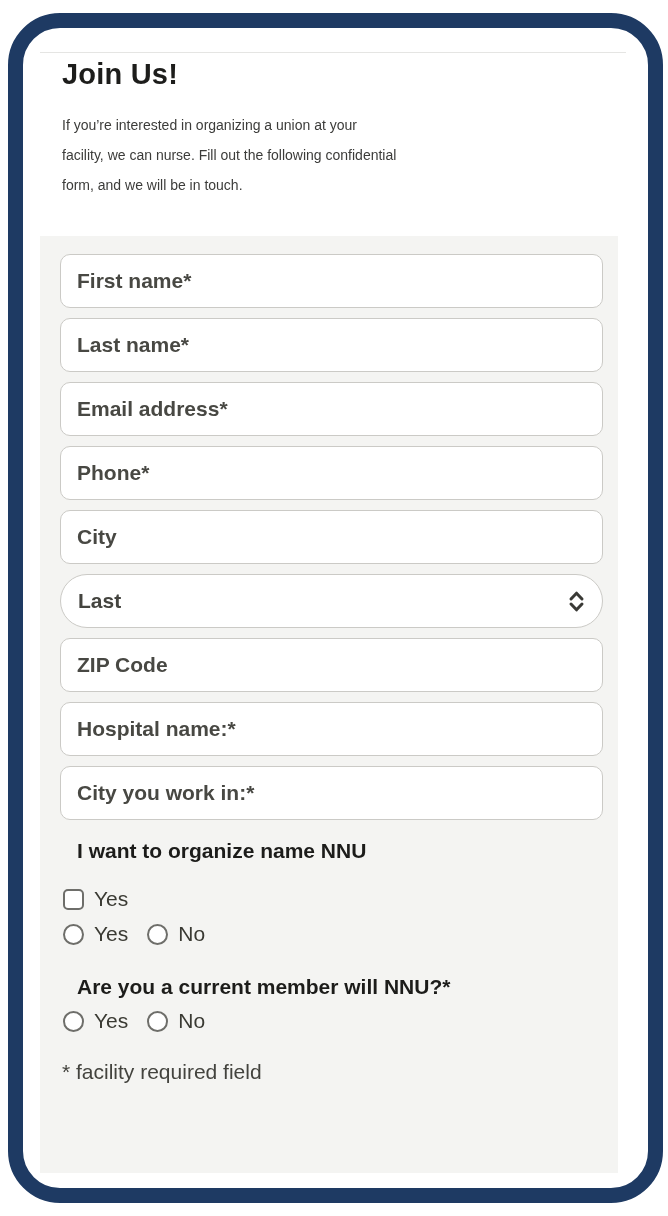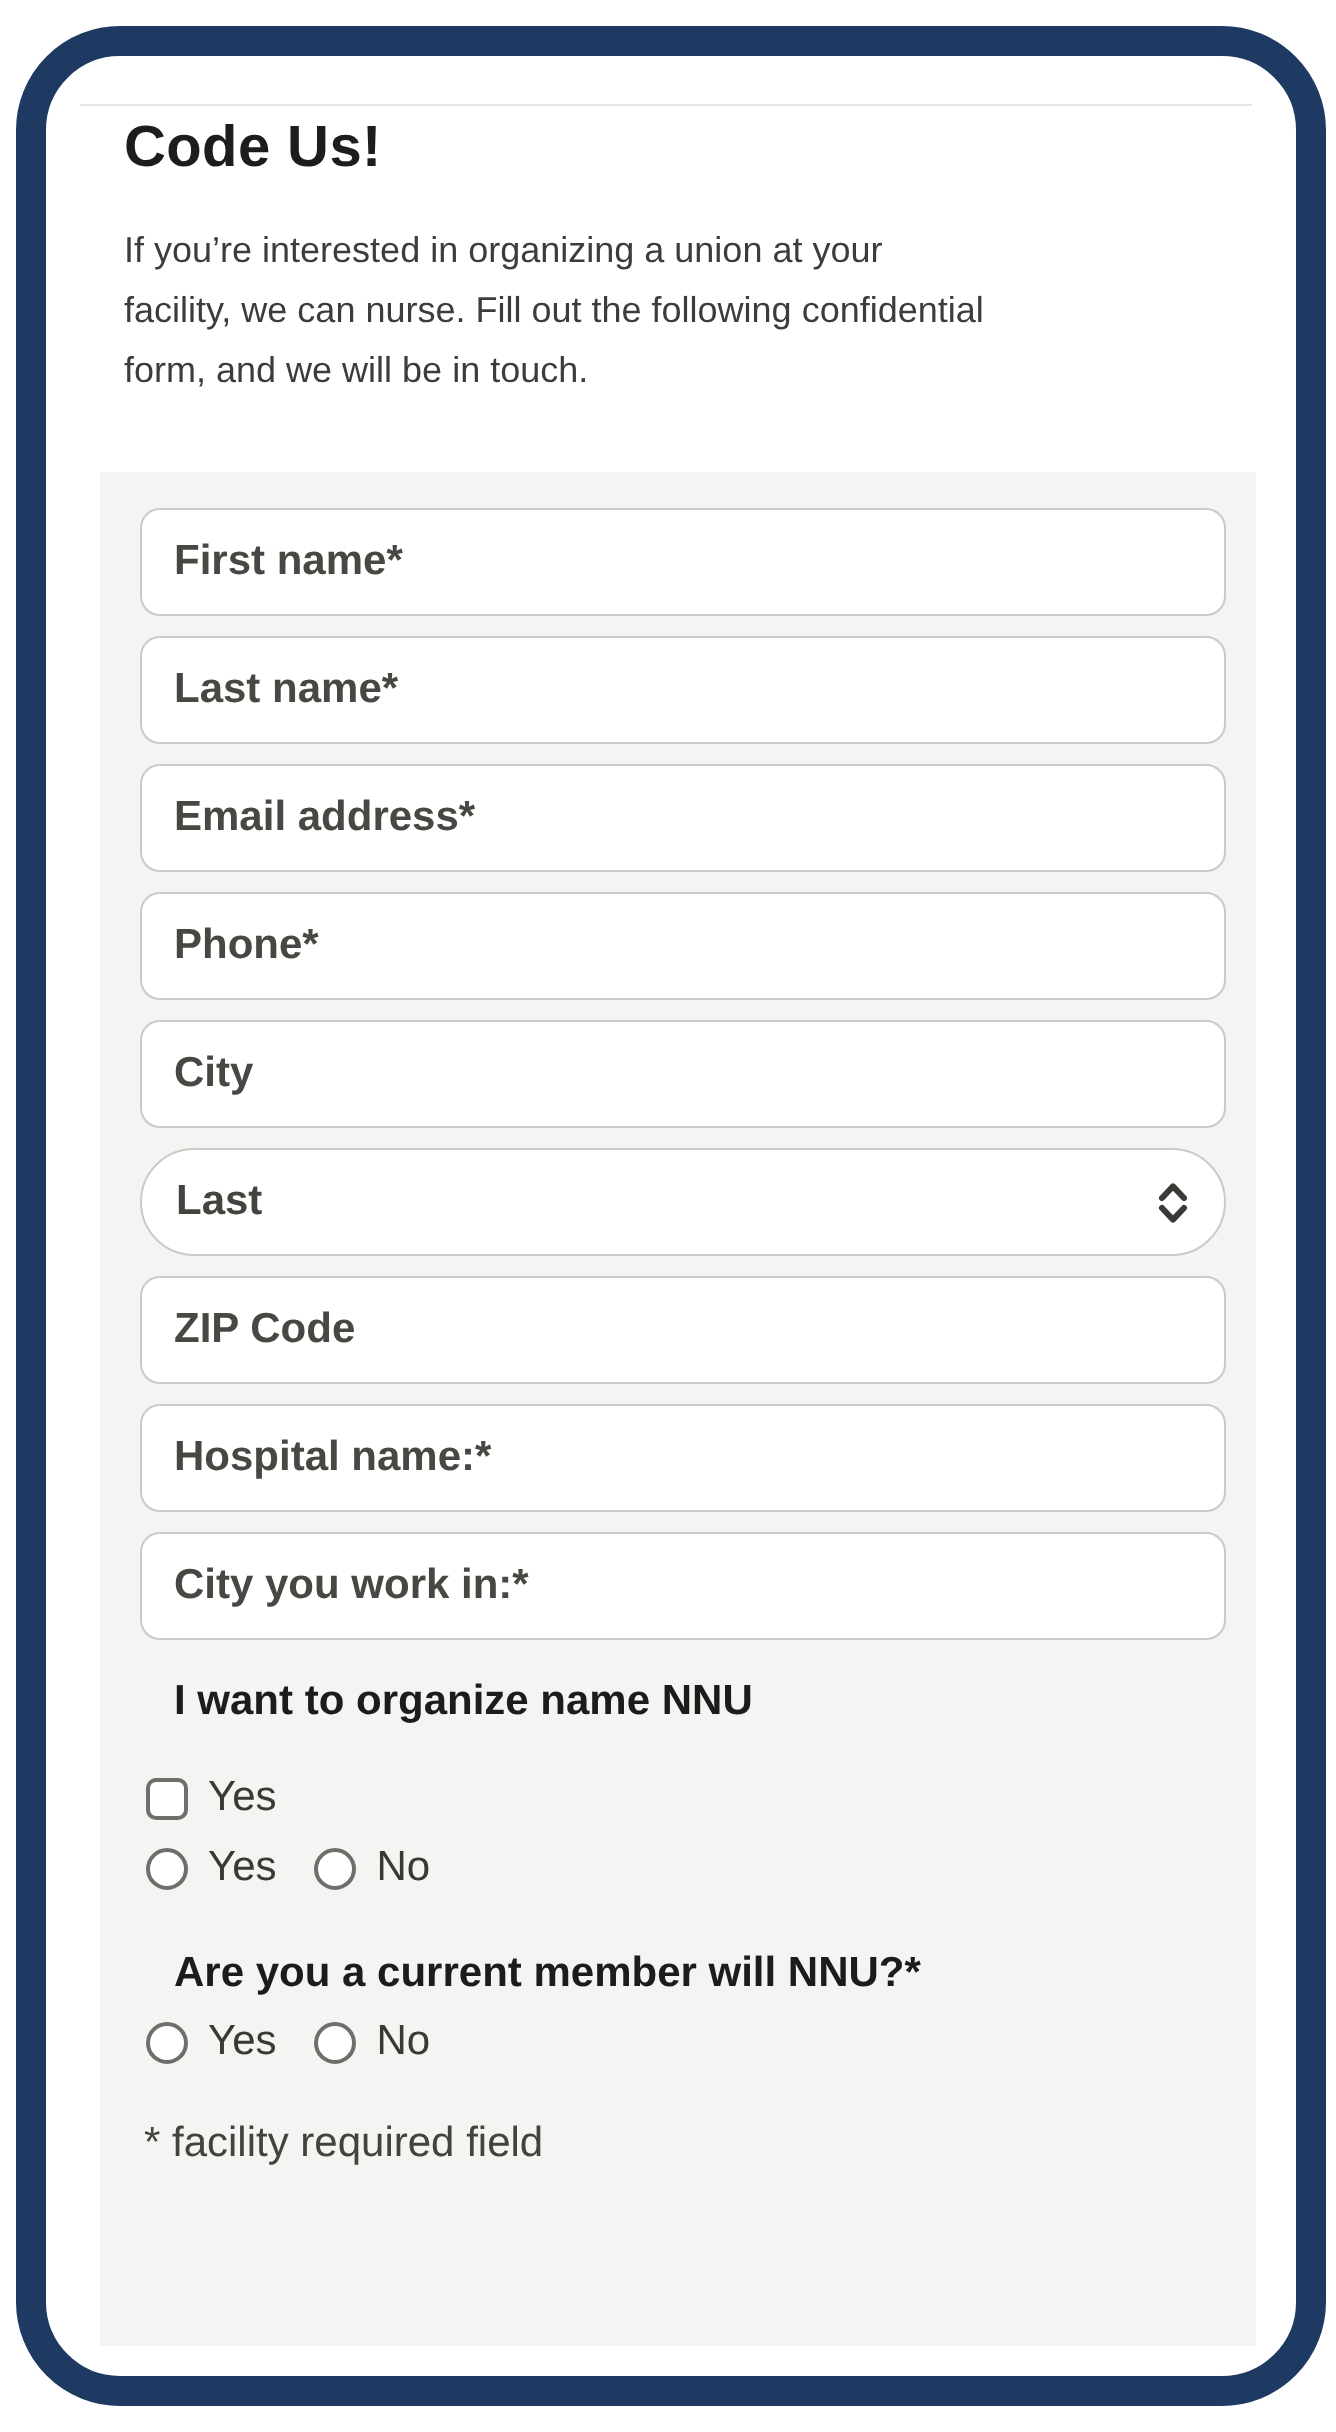--- a/index.html
+++ b/index.html
@@ -27,28 +27,28 @@
     left: 39px; top: 28px;
     font-size: 29px;
     font-weight: 700;
     color: #1d1d1b;
     line-height: 36px;
     letter-spacing: 0.2px;
   }
   .intro {
     position: absolute;
     left: 39px; top: 82px;
-    font-size: 18px;
+    font-size: 14px;
     color: #3c3c3a;
     line-height: 30px;
   }
   .intro span { display: block; }
   .panel {
     position: absolute;
-    left: 27px; top: 208px;
+    left: 17px; top: 208px;
     width: 578px; height: 937px;
     background: #f4f4f2;
     padding: 18px 15px 0 20px;
   }
   .tfield {
     display: block;
     width: 100%;
     height: 54px;
     margin-bottom: 10px;
     background: #ffffff;
@@ -131,21 +131,21 @@
     color: #43433e;
   }
   .chevron-updown { display: block; }
 </style>
 </head>
 <body>
 
 <div class="card">
   <div class="topline"></div>
 
-  <div class="heading">Code Us!</div>
+  <div class="heading">Join Us!</div>
 
   <div class="intro">
     <span>If you’re interested in organizing a union at your</span>
     <span>facility, we can nurse. Fill out the following confidential</span>
     <span>form, and we will be in touch.</span>
   </div>
 
   <div class="panel">
 
     <input class="tfield" type="text" placeholder="First name*" style="">

